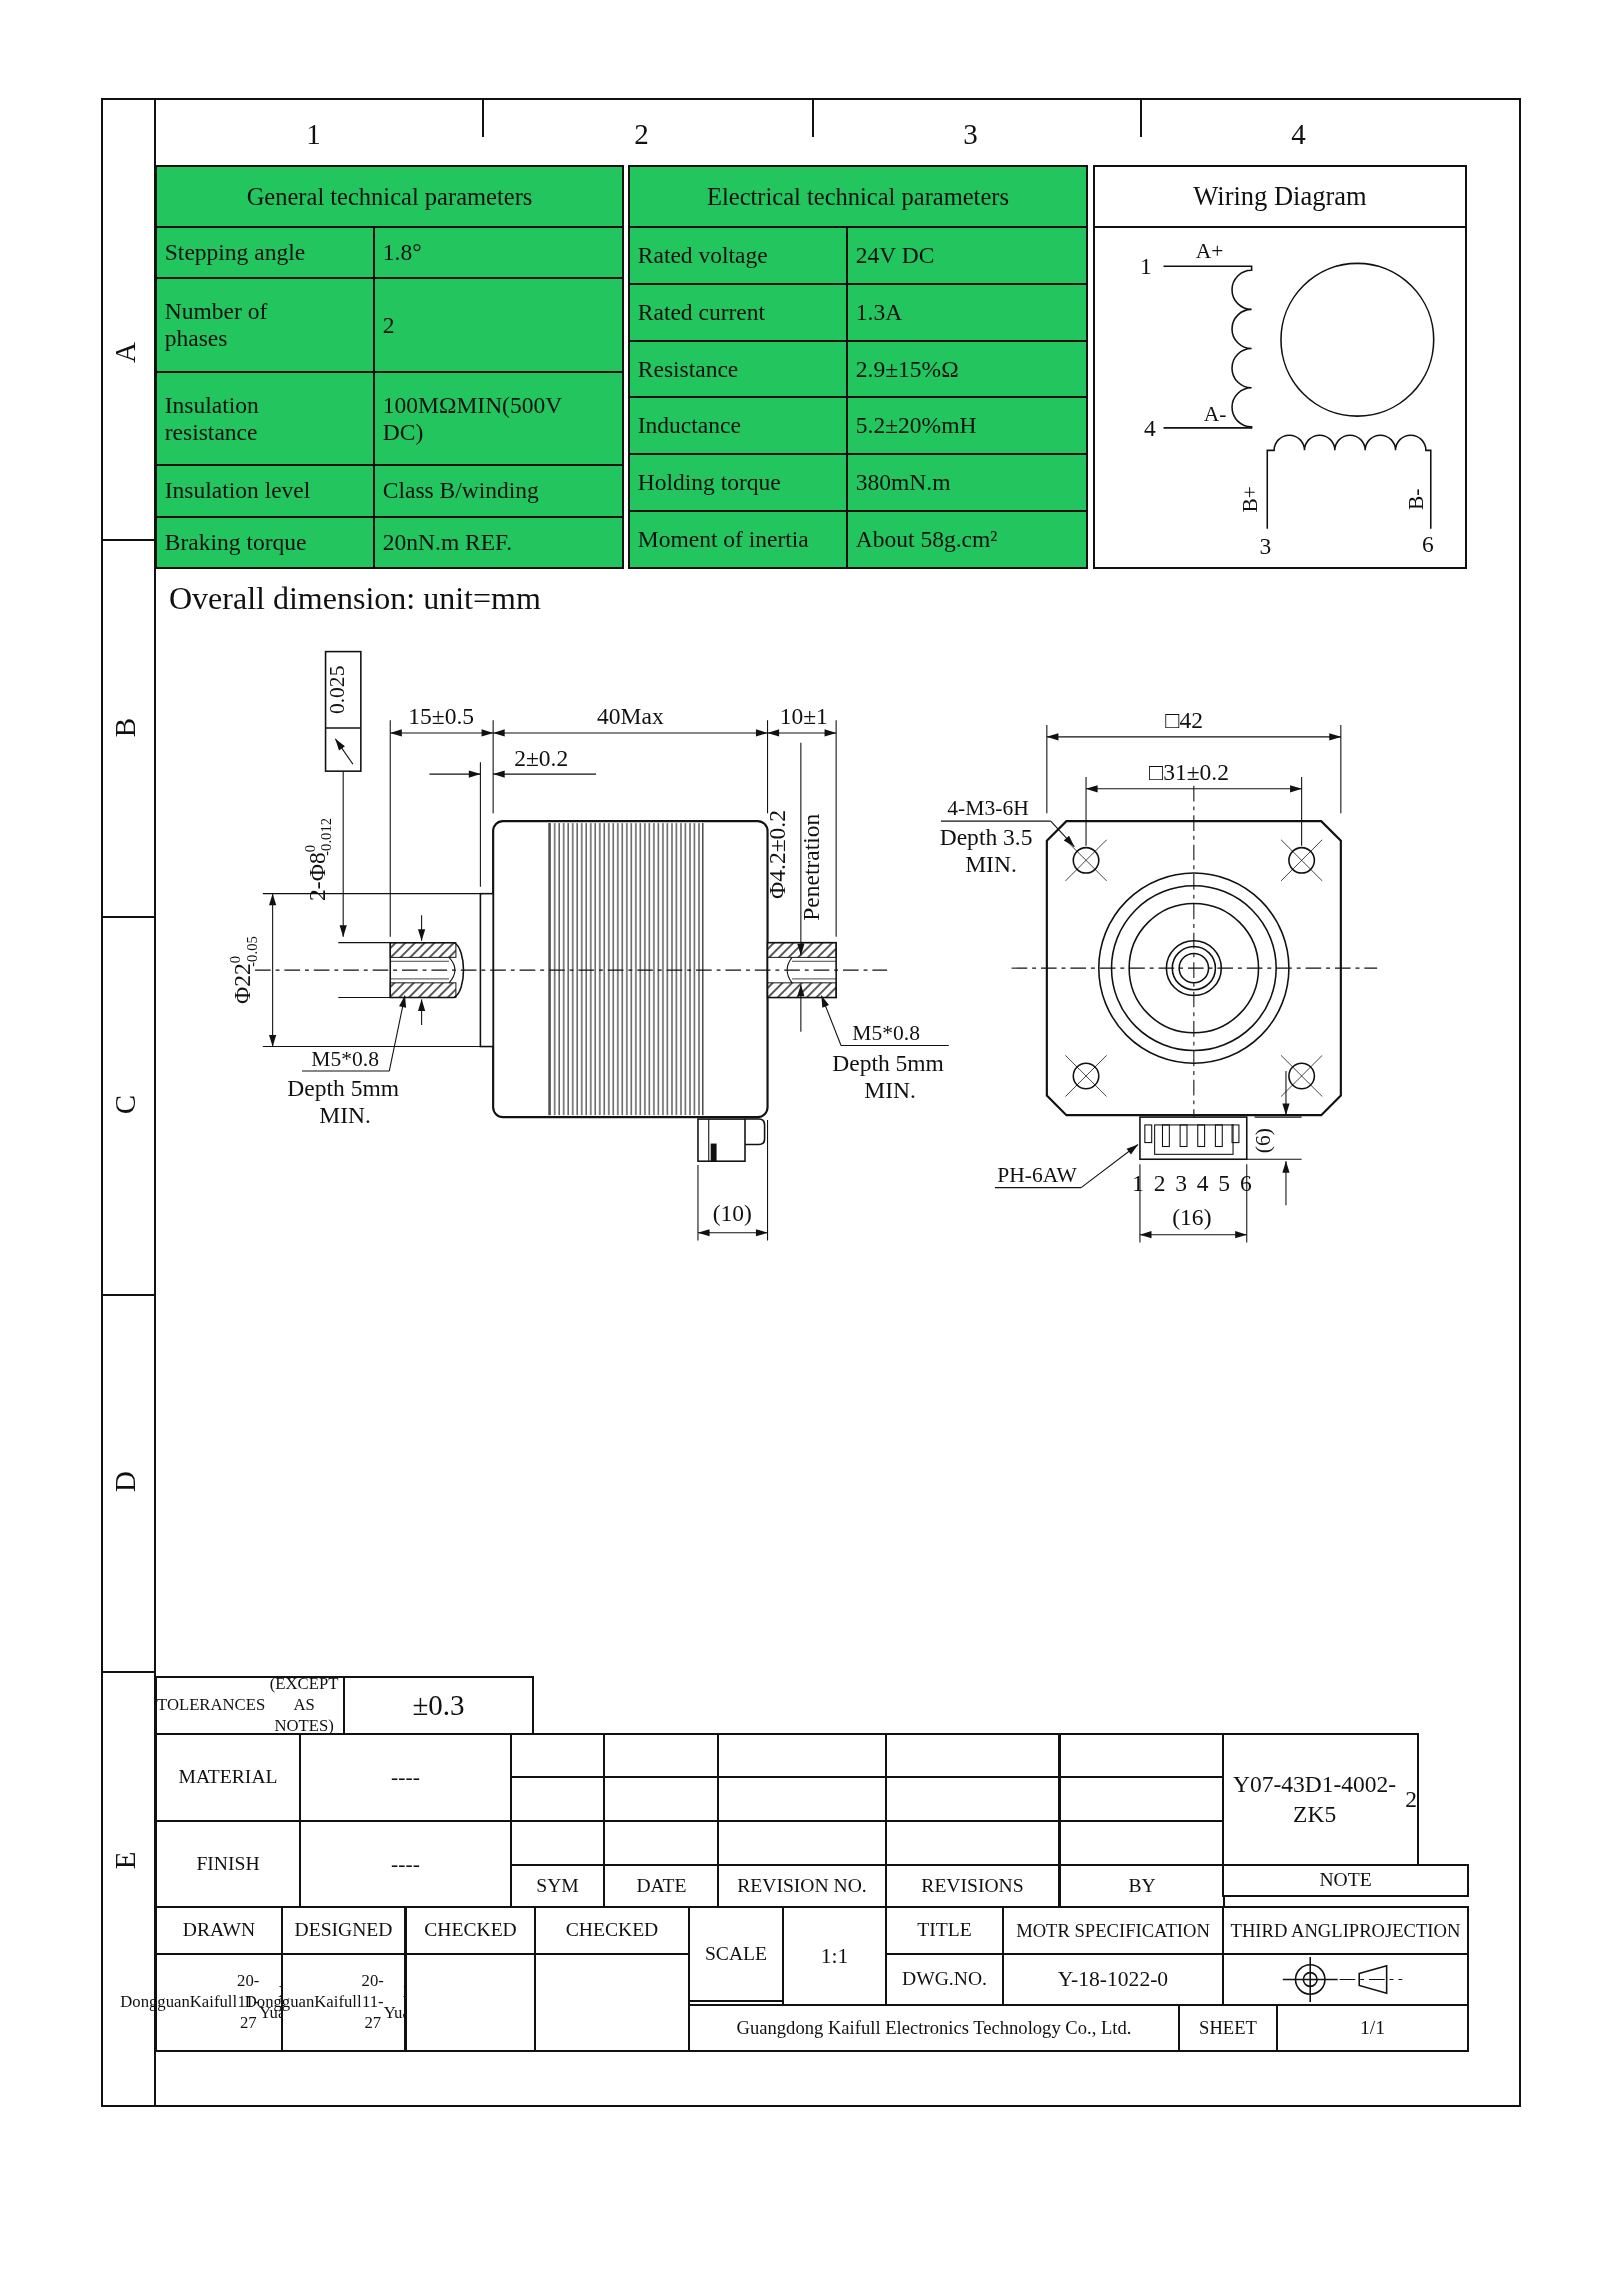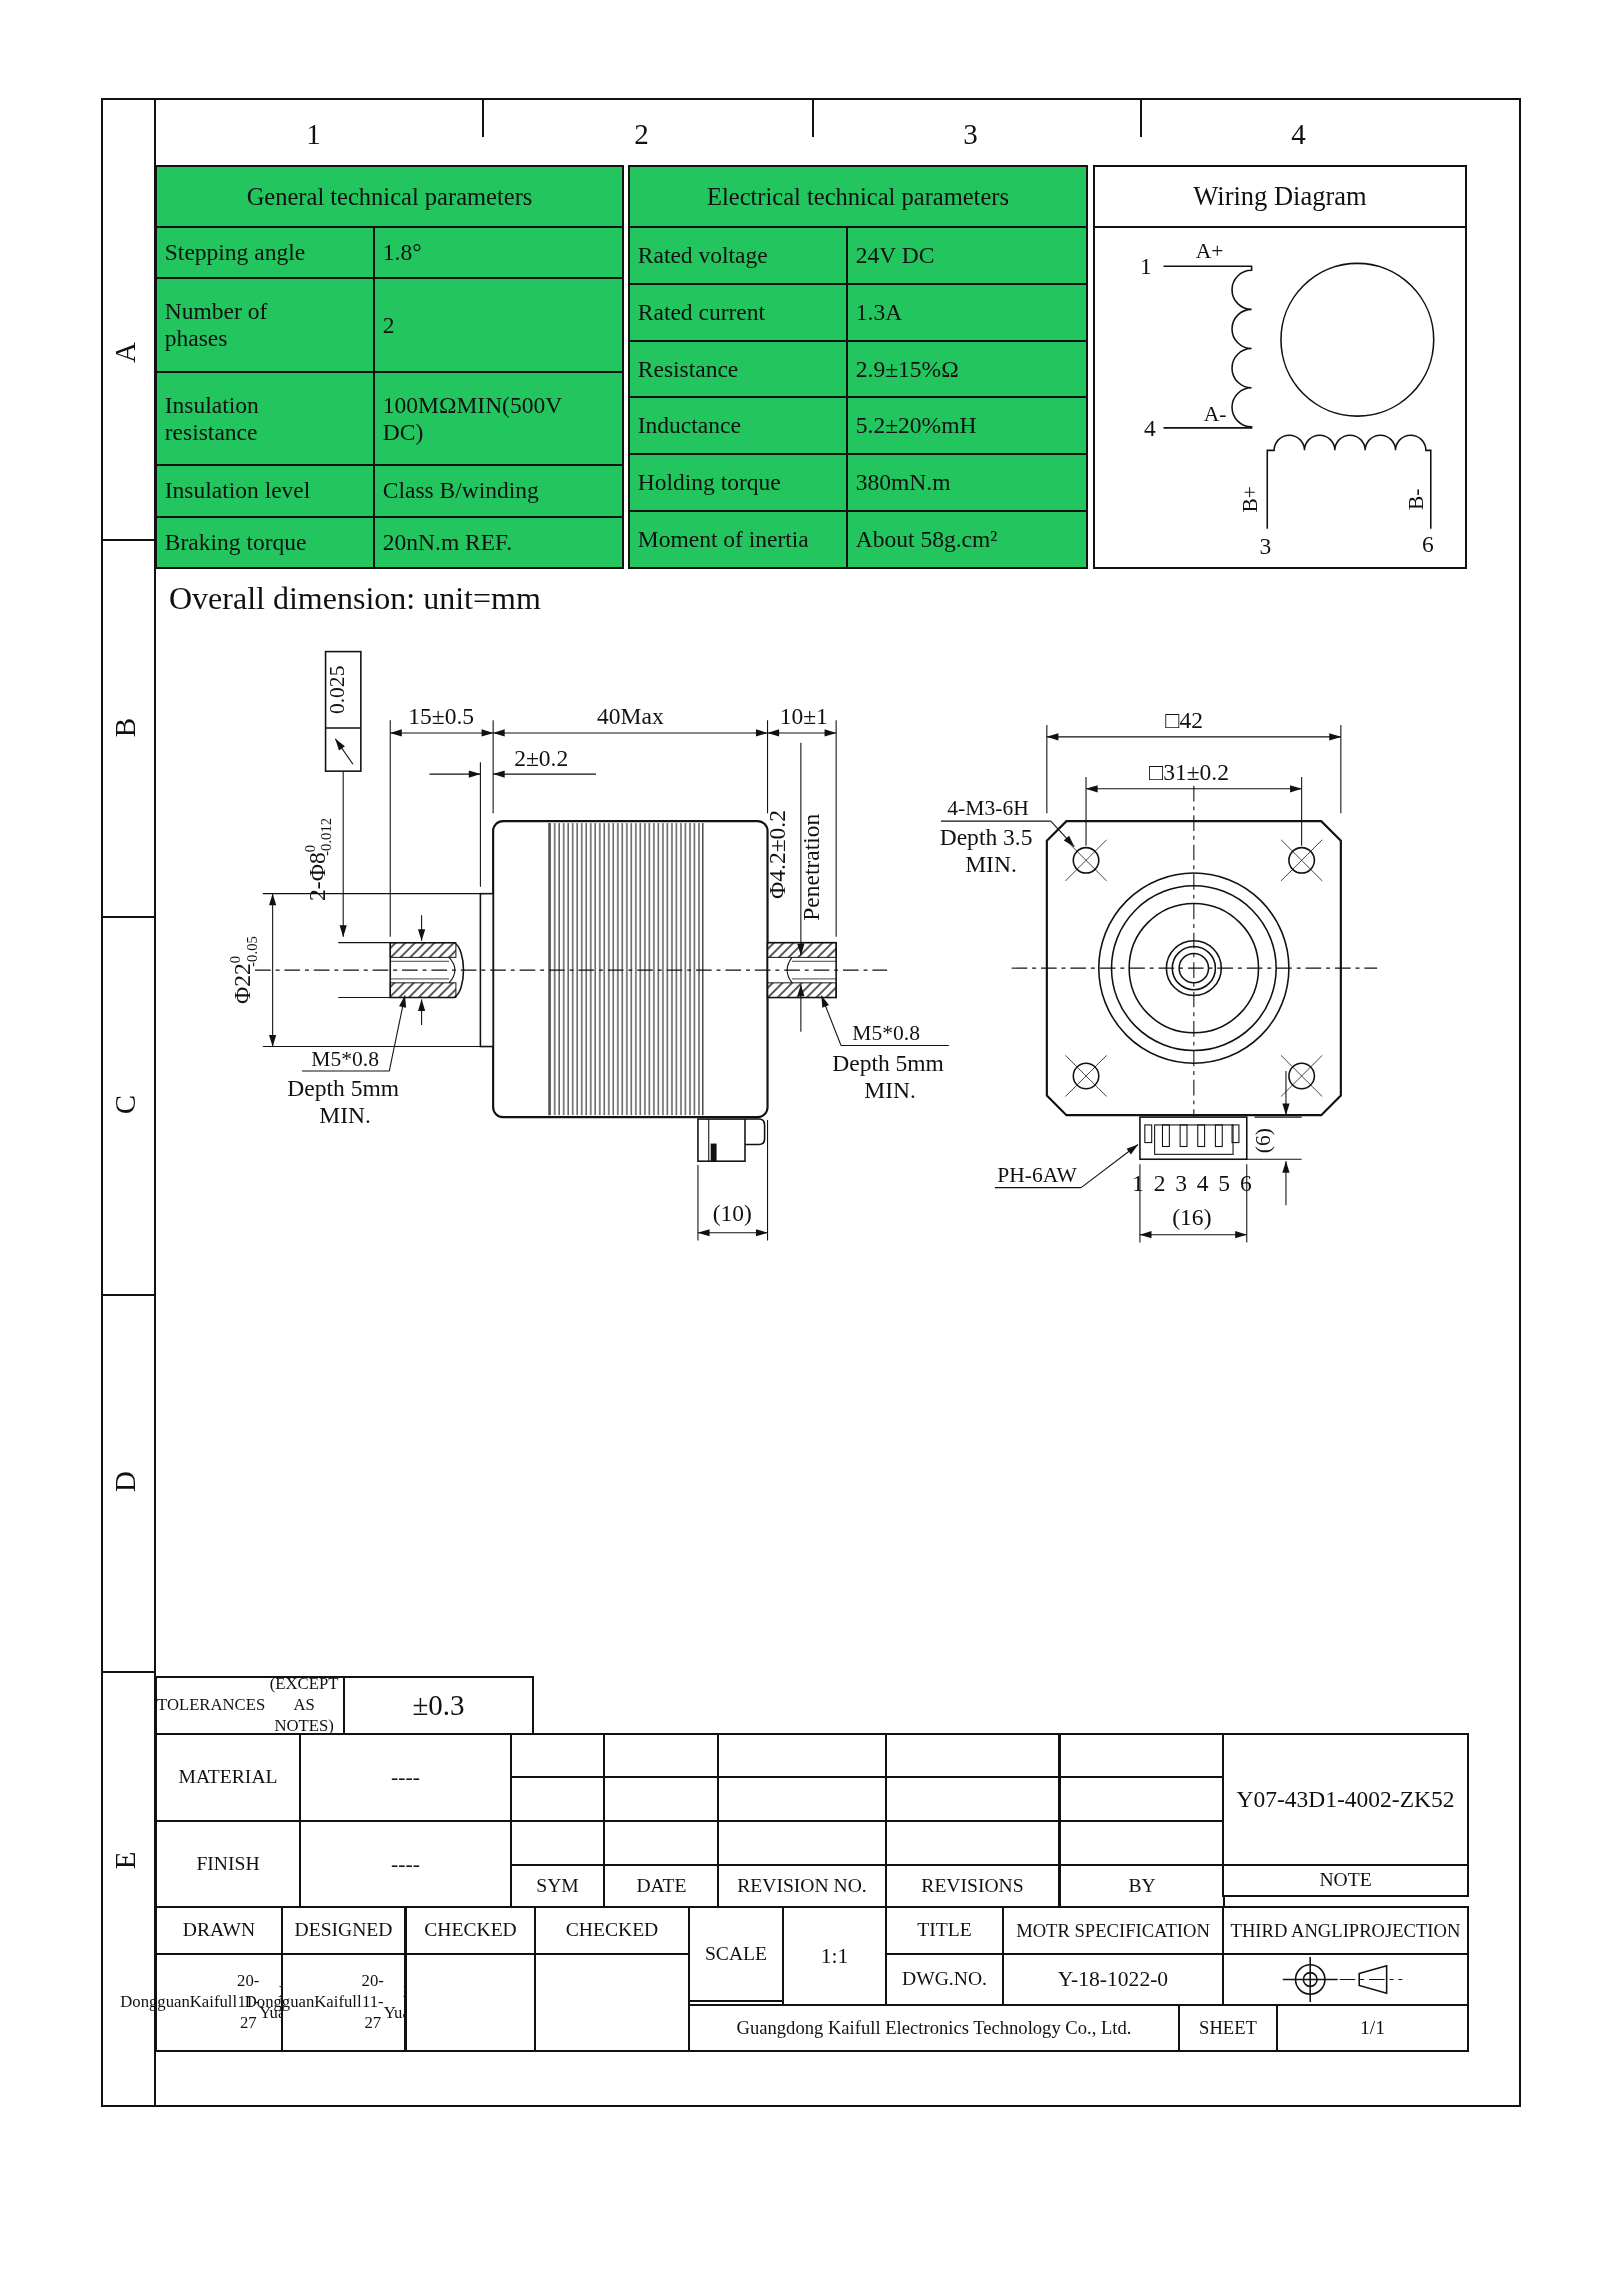--- a/index.html
+++ b/index.html
@@ -420,21 +420,21 @@
     <div class="cell f20" style="left:717px;top:1864px;width:170px;height:44px">
         <div>REVISION NO.</div>
       </div>
     <div class="cell f20" style="left:885px;top:1864px;width:175px;height:44px">
         <div>REVISIONS</div>
       </div>
     <div class="cell f20" style="left:1059px;top:1864px;width:166px;height:44px">
         <div>BY</div>
       </div>
 
-    <div class="cell f24" style="left:1222px;top:1733px;width:247px;height:133px">
+    <div class="cell f24" style="left:1222px;top:1733px;width:197px;height:133px">
       <div>Y07-43D1-4002-ZK5</div>
       <div>2</div>
     </div>
     <div class="cell f20" style="left:1222px;top:1864px;width:247px;height:33px">
         <div>NOTE</div>
       </div>
 
     <div class="cell f20" style="left:155px;top:1906px;width:128px;height:49px">
         <div>DRAWN</div>
       </div>

